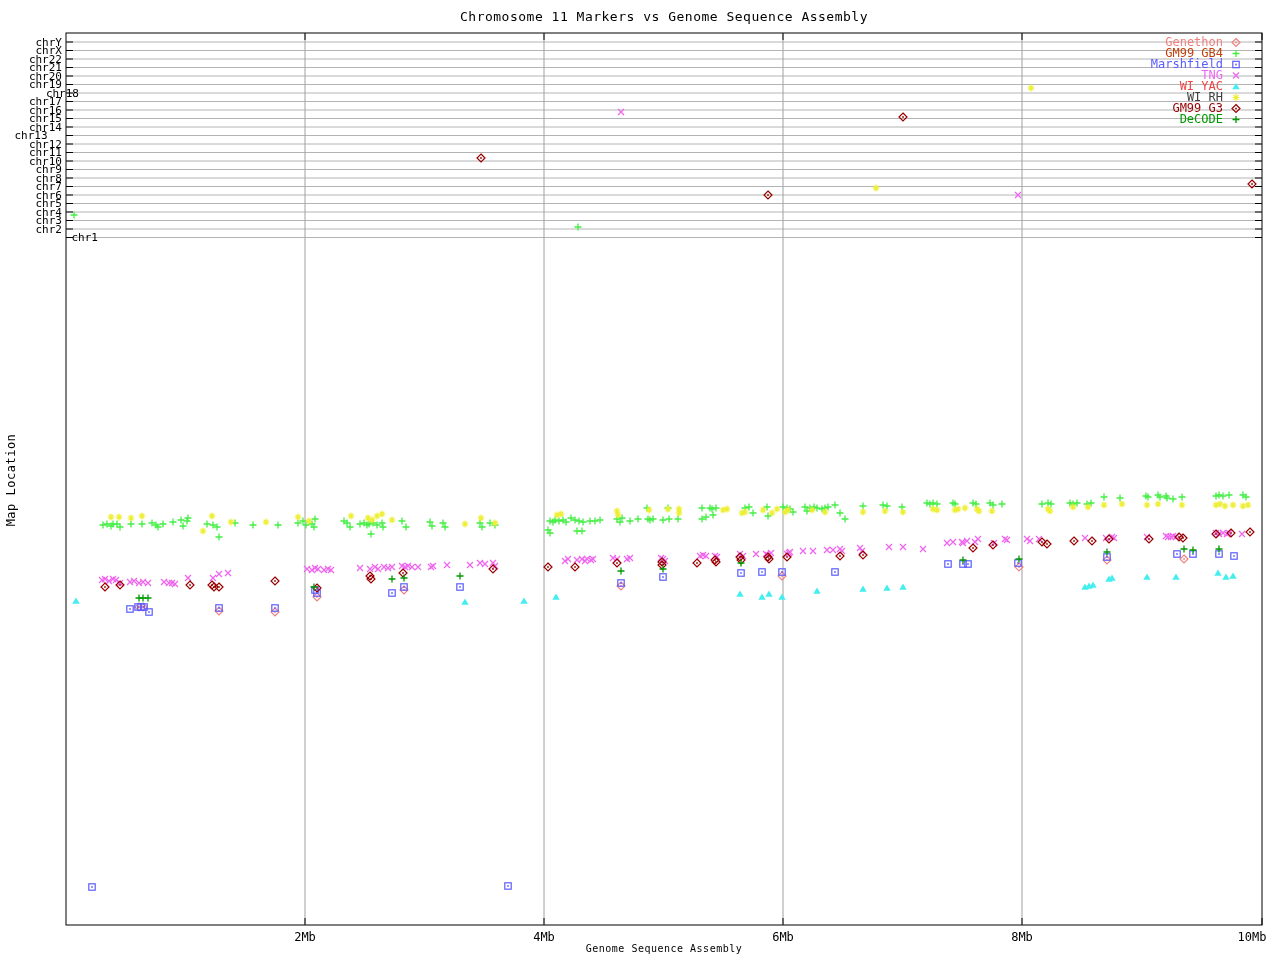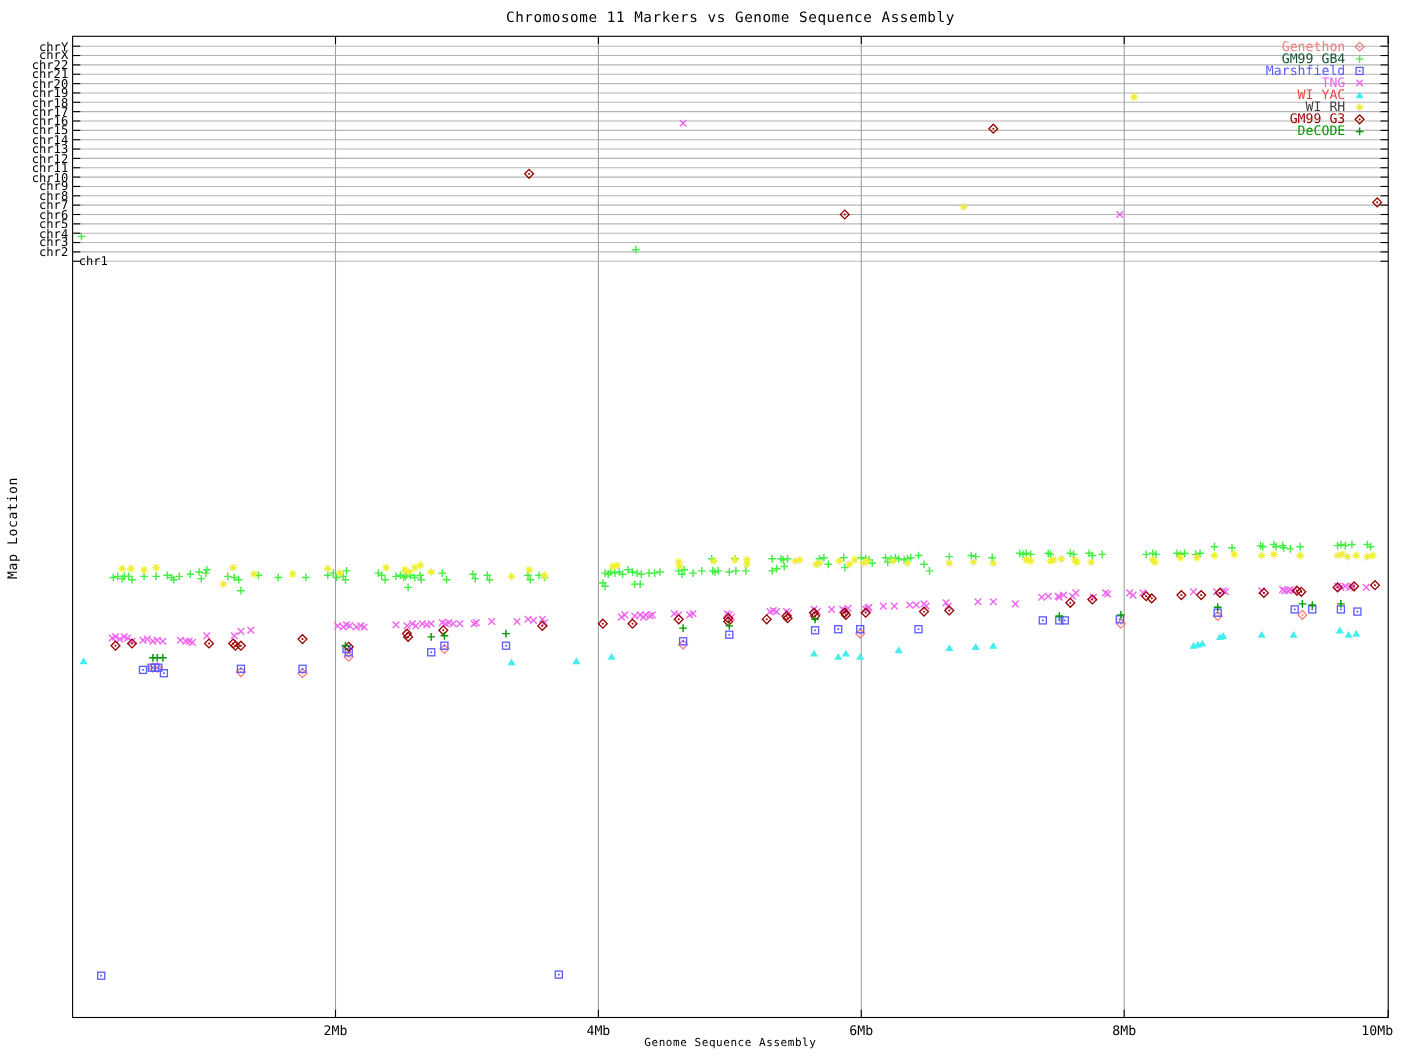--- a/index.html
+++ b/index.html
@@ -597,26 +597,26 @@
     </g>
 </svg>
 
 <div id="yticks">
     <div class="ytick" style="top: 37.5px;">chrY</div>
     <div class="ytick" style="top: 46px;">chrX</div>
     <div class="ytick" style="top: 54.5px;">chr22</div>
     <div class="ytick" style="top: 63px;">chr21</div>
     <div class="ytick" style="top: 71.5px;">chr20</div>
     <div class="ytick" style="top: 80px;">chr19</div>
-    <div class="ytick" style="top: 88.5px;">chr18</div>
+    <div class="ytick" style="top: 88.5px; padding-left: 17px;">chr18</div>
     <div class="ytick" style="top: 97px;">chr17</div>
     <div class="ytick" style="top: 105.5px;">chr16</div>
     <div class="ytick" style="top: 114px;">chr15</div>
     <div class="ytick" style="top: 122.5px;">chr14</div>
-    <div class="ytick" style="top: 131px;">chr13</div>
+    <div class="ytick" style="top: 131px; text-align: center;">chr13</div>
     <div class="ytick" style="top: 139.5px;">chr12</div>
     <div class="ytick" style="top: 148px;">chr11</div>
     <div class="ytick" style="top: 156.5px;">chr10</div>
     <div class="ytick" style="top: 165px;">chr9</div>
     <div class="ytick" style="top: 173.5px;">chr8</div>
     <div class="ytick" style="top: 182px;">chr7</div>
     <div class="ytick" style="top: 190.5px;">chr6</div>
     <div class="ytick" style="top: 199px;">chr5</div>
     <div class="ytick" style="top: 207.5px;">chr4</div>
     <div class="ytick" style="top: 216px;">chr3</div>
@@ -632,21 +632,21 @@
   </div>
 
 <div id="legend">
     <div class="lrow">
       <span style="color: rgb(240, 128, 128);">Genethon</span>
       <svg width="12" height="11">
         <use href="#mk-diamond-dot" x="6" y="5.5" style="color: rgb(240, 128, 128);"></use>
       </svg>
     </div>
     <div class="lrow">
-      <span style="color: #14532d;">GM99 GB4</span>
+      <span style="color: #c2410c;">GM99 GB4</span>
       <svg width="12" height="11">
         <use href="#mk-plus" x="6" y="5.5" style="color: rgb(68, 238, 68);"></use>
       </svg>
     </div>
     <div class="lrow">
       <span style="color: rgb(92, 92, 255);">Marshfield</span>
       <svg width="12" height="11">
         <use href="#mk-square-dot" x="6" y="5.5" style="color: rgb(92, 92, 255);"></use>
       </svg>
     </div>

